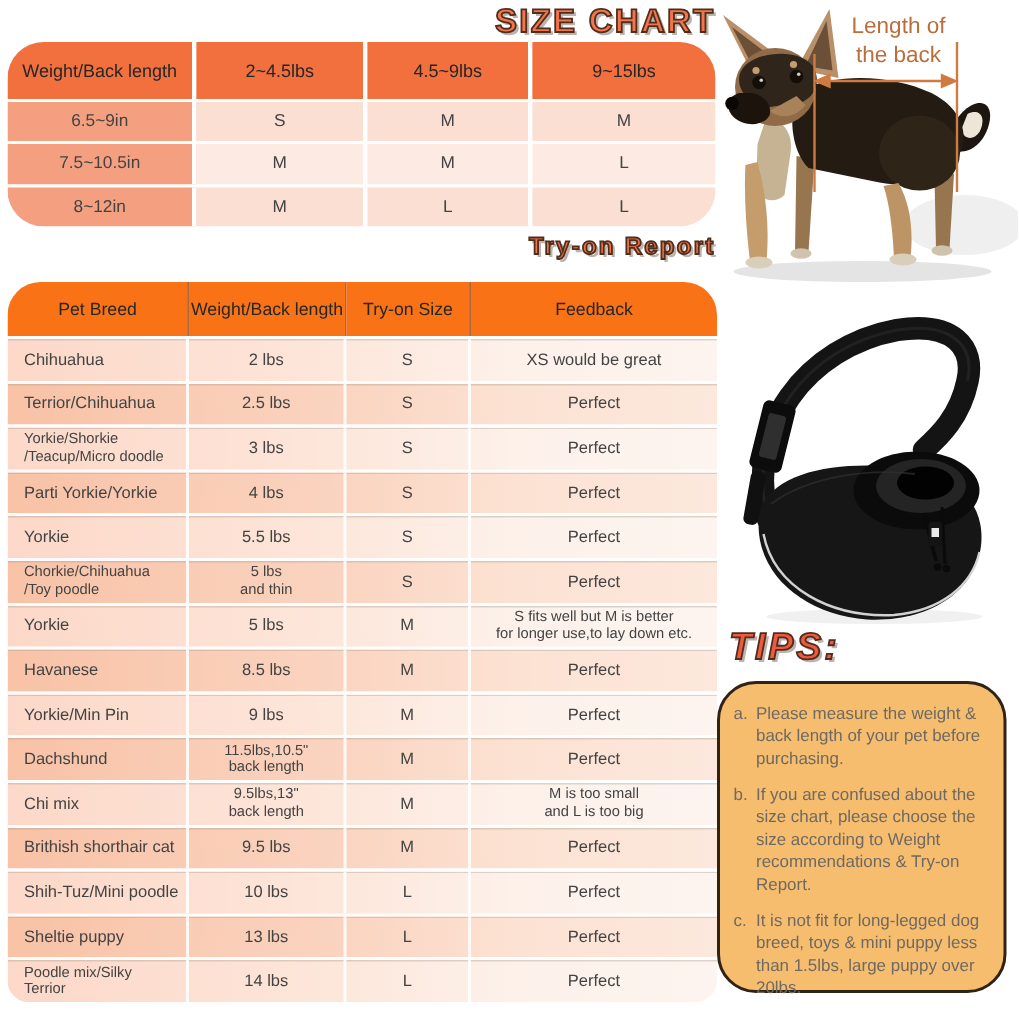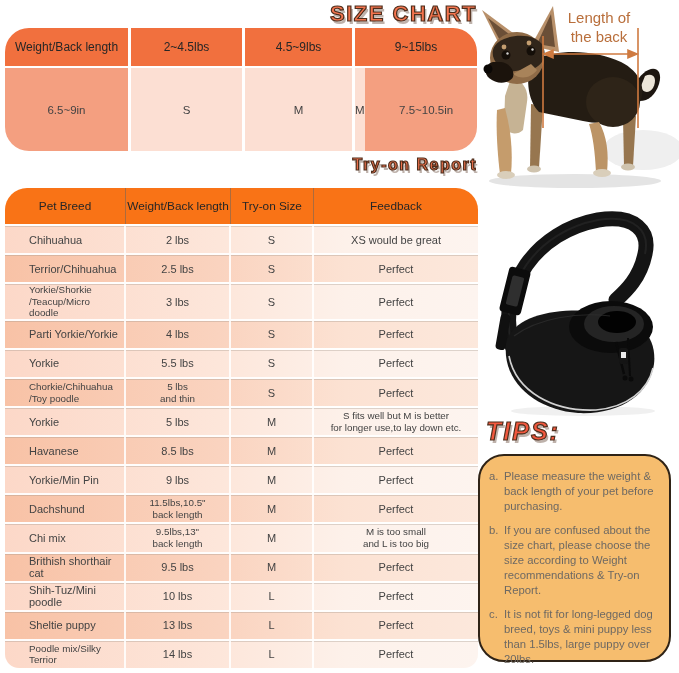--- a/index.html
+++ b/index.html
@@ -48,21 +48,21 @@
   .tr-table .thead{height:36px;}
   .tr-table .hcell{background:#f97316;border-right:1.5px solid rgba(110,100,95,.55);font-size:11.8px;}
   .tr-table .hcell:last-child{border-right:none;}
   .tr-table .trow{border-top:2px solid rgba(255,255,255,.95);box-shadow:inset 0 1px 0 rgba(160,148,138,.35);}
   .tr-table .cell{border-right:2px solid rgba(255,255,255,.85);}
   .tr-table .cell:last-child{border-right:none;}
   .tr-table .c0{flex:0 0 121px;}
   .tr-table .c1{flex:0 0 105px;}
   .tr-table .c2{flex:0 0 83px;}
   .tr-table .c3{flex:1 1 0;}
-  .tr-table .cell.c0{justify-content:flex-start;text-align:left;padding-left:24px;padding-right:3px;}
+  .tr-table .cell.c0{justify-content:flex-start;text-align:left;padding-left:11px;padding-right:3px;}
   .tr-table .trow.r-light{background:linear-gradient(to right,#fcd8c8 0%,#fde6da 45%,#fdf1ea 72%,#fdf4ef 100%);}
   .tr-table .trow.r-dark{background:linear-gradient(to right,#f8c2a6 0%,#fad3bf 45%,#fce2d3 72%,#fce8dc 100%);}
   
   .dog-figure{position:absolute;left:475px;top:0;width:204px;height:192px;}
   .dog-figure svg{position:absolute;left:0;top:0;}
   .measure-label{
     position:absolute;left:69px;top:8px;width:110px;text-align:center;
     color:#b96f3c;font-size:15px;line-height:1.28;white-space:pre-line;font-weight:400;
   }
   
@@ -85,21 +85,21 @@
   <div class="fancy-title size-title">SIZE CHART</div>
   <div class="fancy-title tryon-title">Try-on Report</div>
 
   <div class="table sc-table">
     <div class="thead" id="sc-head">
         <div class="hcell c0">Weight/Back length</div>
         <div class="hcell c1">2~4.5lbs</div>
         <div class="hcell c2">4.5~9lbs</div>
         <div class="hcell c3">9~15lbs</div>
       </div>
-    <div style="display:flex;flex:1 1 0;" id="sc-body">
+    <div style="display:flex;flex-direction:column;flex:1 1 0;" id="sc-body">
         <div class="trow r-dark">
           <div class="cell c0">6.5~9in</div>
           <div class="cell c1">S</div>
           <div class="cell c2">M</div>
           <div class="cell c3">M</div>
         </div>
         <div class="trow r-light">
           <div class="cell c0">7.5~10.5in</div>
           <div class="cell c1">M</div>
           <div class="cell c2">M</div>

